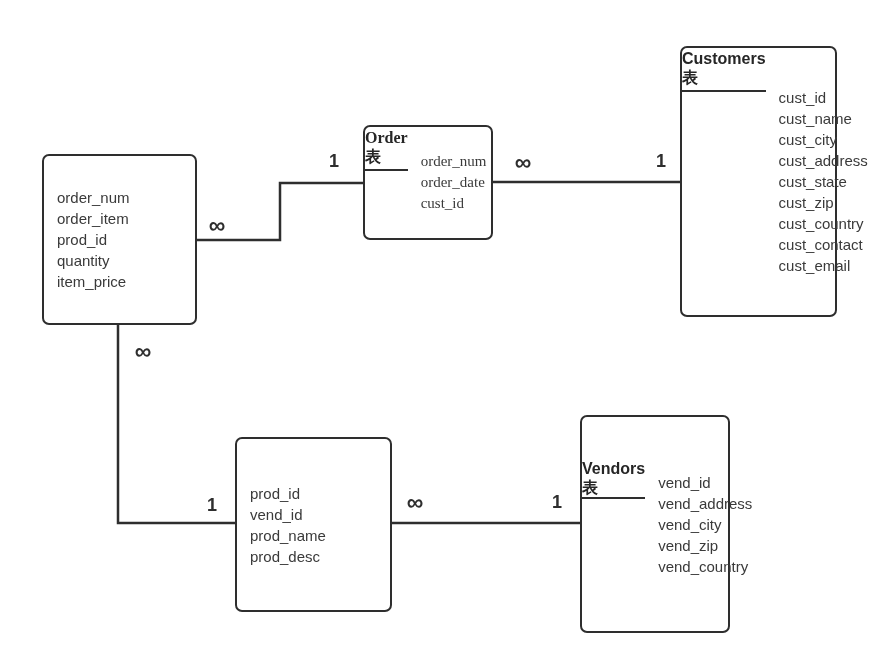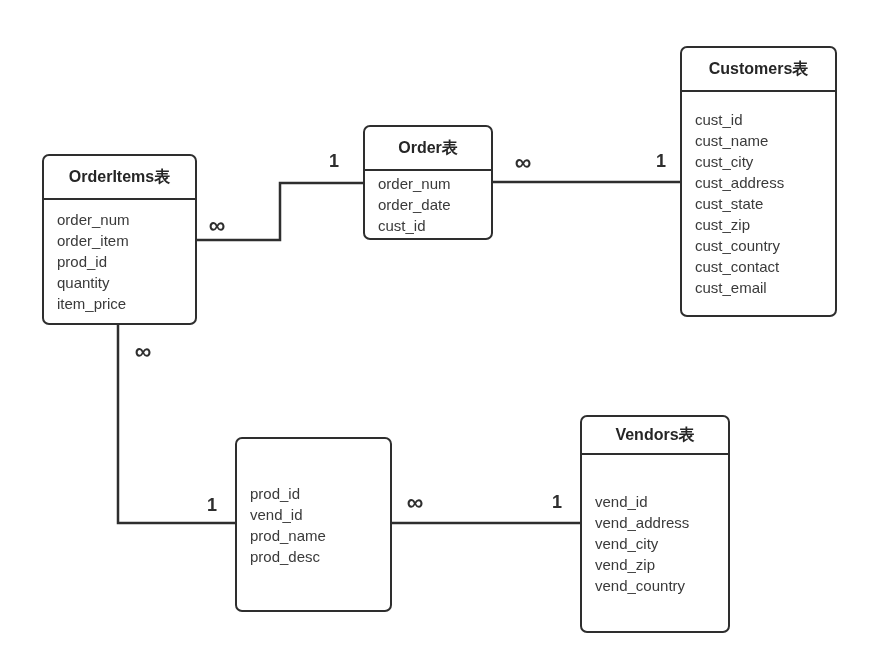--- a/index.html
+++ b/index.html
@@ -17,48 +17,48 @@
     width: 893px; height: 669px;
     pointer-events: none;
   }
   .entity {
     position: absolute;
     box-sizing: border-box;
     background: #ffffff;
     border: 2px solid #2e2e2e;
     border-radius: 7px;
     display: flex;
-    flex-direction: column;
+    flex-direction: row;
   }
   .entity .title {
     flex: 0 0 42px;
     height: 42px;
     display: flex;
     align-items: center;
     justify-content: center;
     font-size: 16px;
     font-weight: bold;
     color: #262626;
     border-bottom: 2px solid #2e2e2e;
   }
-  .entity.compact .title { flex-basis: 36px; height: 36px; }
+  .entity.compact .title { flex-basis: 36px; height: 36px; margin-top: 44px; }
   .entity .fields {
     flex: 1 1 auto;
     display: flex;
     flex-direction: column;
     justify-content: center;
     padding-left: 13px;
     padding-right: 12px;
     font-size: 15px;
     line-height: 21px;
     color: #3a3a3a;
   }
   
   .e-orderitems { left: 42px;  top: 154px; width: 155px; height: 171px; }
-  .e-order      { left: 363px; top: 125px; width: 130px; height: 115px; }
+  .e-order      { left: 363px; top: 125px; width: 130px; height: 115px; font-family: Liberation Serif, serif; }
   .e-customers  { left: 680px; top: 46px;  width: 157px; height: 271px; }
   .e-products   { left: 235px; top: 437px; width: 157px; height: 175px; }
   .e-vendors    { left: 580px; top: 415px; width: 150px; height: 218px; }
   
   .card {
     position: absolute;
     transform: translate(-50%, -50%);
     font-weight: bold;
     color: #2e2e2e;
     white-space: nowrap;
@@ -80,21 +80,20 @@
 <div class="canvas">
 
   <svg class="lines-layer" viewBox="0 0 893 669" xmlns="http://www.w3.org/2000/svg">
     <path d="M197,240 H280 V183 H363" fill="none" stroke="#2e2e2e" stroke-width="2.5"></path>
     <path d="M493,182 H680" fill="none" stroke="#2e2e2e" stroke-width="2.5"></path>
     <path d="M118,325 V523 H235" fill="none" stroke="#2e2e2e" stroke-width="2.5"></path>
     <path d="M392,523 H580" fill="none" stroke="#2e2e2e" stroke-width="2.5"></path>
   </svg>
 
   <div class="entity e-orderitems">
-    <div class="title">OrderItems表</div>
     <div class="fields">
         <div>order_num</div>
         <div>order_item</div>
         <div>prod_id</div>
         <div>quantity</div>
         <div>item_price</div>
       </div>
   </div>
 
   <div class="entity e-order">

